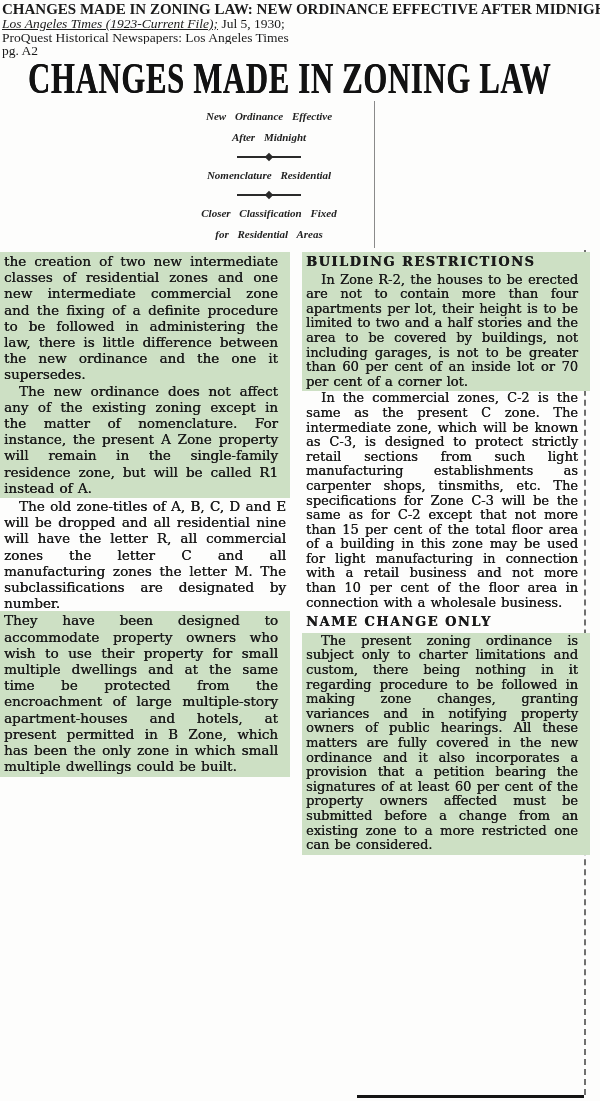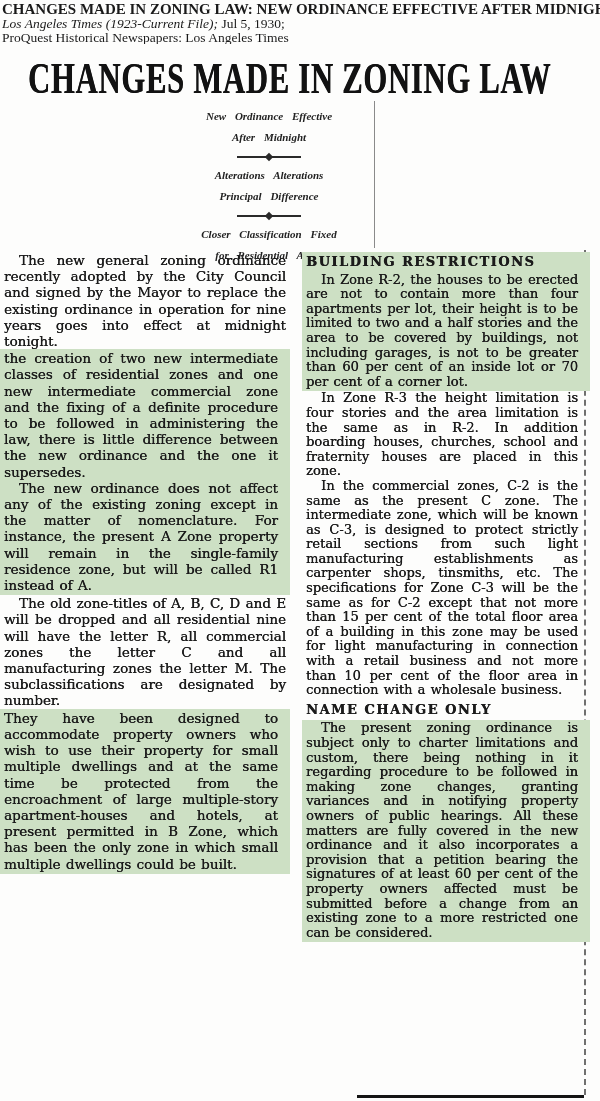--- a/index.html
+++ b/index.html
@@ -7,21 +7,21 @@
   html,body { margin:0; padding:0; }
   body { width:600px; height:1101px; background:#e9e9e9; }
   .page {
     position:relative; width:600px; height:1101px; overflow:hidden;
     background:var(--paper); color:var(--ink);
   }
   
   .pq { position:absolute; top:2px; left:2px; right:0; font-family:"Liberation Serif", serif; color:#1a1a1a; }
   .pq-title { font-weight:bold; font-size:15px; line-height:15px; white-space:nowrap; overflow:hidden; }
   .pq-line  { font-size:13.5px; line-height:13.5px; white-space:nowrap; overflow:hidden; }
-  .it { font-style:italic; }
+  .it { font-style:italic;text-decoration:underline; }
   
   .headline {
     position:absolute; top:57px; left:28px; margin:0;
     font-family:"Liberation Serif", serif; font-weight:bold; font-size:42px; line-height:42px;
     letter-spacing:1px; white-space:nowrap; color:#121212;
     transform:scale(0.73,1.04); transform-origin:left top;
     text-shadow:0.5px 0 0 #121212;
   }
   
   .subheads {
@@ -56,55 +56,54 @@
 </style>
 </head>
 <body>
 
 <div class="page">
 
   <header class="pq">
     <div class="pq-title">CHANGES MADE IN ZONING LAW: NEW ORDINANCE EFFECTIVE AFTER MIDNIGHT</div>
     <div class="pq-line"><span class="it">Los Angeles Times (1923-Current File);</span><span> Jul 5, 1930;</span></div>
     <div class="pq-line">ProQuest Historical Newspapers: Los Angeles Times</div>
+    <div class="pq-line">pg. A2</div>
   </header>
 
   <h1 class="headline">CHANGES MADE IN ZONING LAW</h1>
 
   <section class="subheads">
     <p class="subhead-group"><span>New Ordinance Effective</span><br><span>After Midnight</span></p>
     <div class="deck-divider"></div>
-    <p class="subhead-group"><span>Alterations Alterations</span><br><span>Principal Difference</span></p>
+    <p class="subhead-group"><span>Nomenclature Residential</span><br></p>
     <div class="deck-divider"></div>
     <p class="subhead-group"><span>Closer Classification Fixed</span><br><span>for Residential Areas</span></p>
   </section>
 
   <div class="vrule-subhead"></div>
   <div class="vrule-right"></div>
 
   <main class="columns">
 
     <div class="col col-left">
-      <p class="para indent">The new general zoning ordinance recently adopted by the City Council and signed by the Mayor to replace the existing ordinance in operation for nine years goes into effect at midnight tonight.</p>
       <div class="hl-block">
         <p class="para cont">the creation of two new intermediate classes of residential zones and one new intermediate commercial zone and the fixing of a definite procedure to be followed in administering the law, there is little difference between the new ordinance and the one it supersedes.</p>
         <p class="para indent">The new ordinance does not affect any of the existing zoning except in the matter of nomenclature. For instance, the present A Zone property will remain in the single-family residence zone, but will be called R1 instead of A.</p>
       </div>
       <p class="para indent">The old zone-titles of A, B, C, D and E will be dropped and all residential nine will have the letter R, all commercial zones the letter C and all manufacturing zones the letter M. The subclassifications are designated by number.</p>
       <div class="hl-block">
         <p class="para cont">They have been designed to accommodate property owners who wish to use their property for small multiple dwellings and at the same time be protected from the encroachment of large multiple-story apartment-houses and hotels, at present permitted in B Zone, which has been the only zone in which small multiple dwellings could be built.</p>
       </div>
     </div>
 
     <div class="col col-right">
       <div class="hl-block">
         <h3 class="sect-heading">BUILDING RESTRICTIONS</h3>
         <p class="para indent">In Zone R-2, the houses to be erected are not to contain more than four apartments per lot, their height is to be limited to two and a half stories and the area to be covered by buildings, not including garages, is not to be greater than 60 per cent of an inside lot or 70 per cent of a corner lot.</p>
       </div>
-      <p class="para indent">In Zone R-3 the height limitation is four stories and the area limitation is the same as in R-2. In addition boarding houses, churches, school and fraternity houses are placed in this zone.</p>
       <p class="para indent">In the commercial zones, C-2 is the same as the present C zone. The intermediate zone, which will be known as C-3, is designed to protect strictly retail sections from such light manufacturing establishments as carpenter shops, tinsmiths, etc. The specifications for Zone C-3 will be the same as for C-2 except that not more than 15 per cent of the total floor area of a building in this zone may be used for light manufacturing in connection with a retail business and not more than 10 per cent of the floor area in connection with a wholesale business.</p>
       <h3 class="sect-heading">NAME CHANGE ONLY</h3>
       <div class="hl-block">
         <p class="para indent">The present zoning ordinance is subject only to charter limitations and custom, there being nothing in it regarding procedure to be followed in making zone changes, granting variances and in notifying property owners of public hearings. All these matters are fully covered in the new ordinance and it also incorporates a provision that a petition bearing the signatures of at least 60 per cent of the property owners affected must be submitted before a change from an existing zone to a more restricted one can be considered.</p>
       </div>
     </div>
 
   </main>
 
   <div class="bottom-bar"></div>

